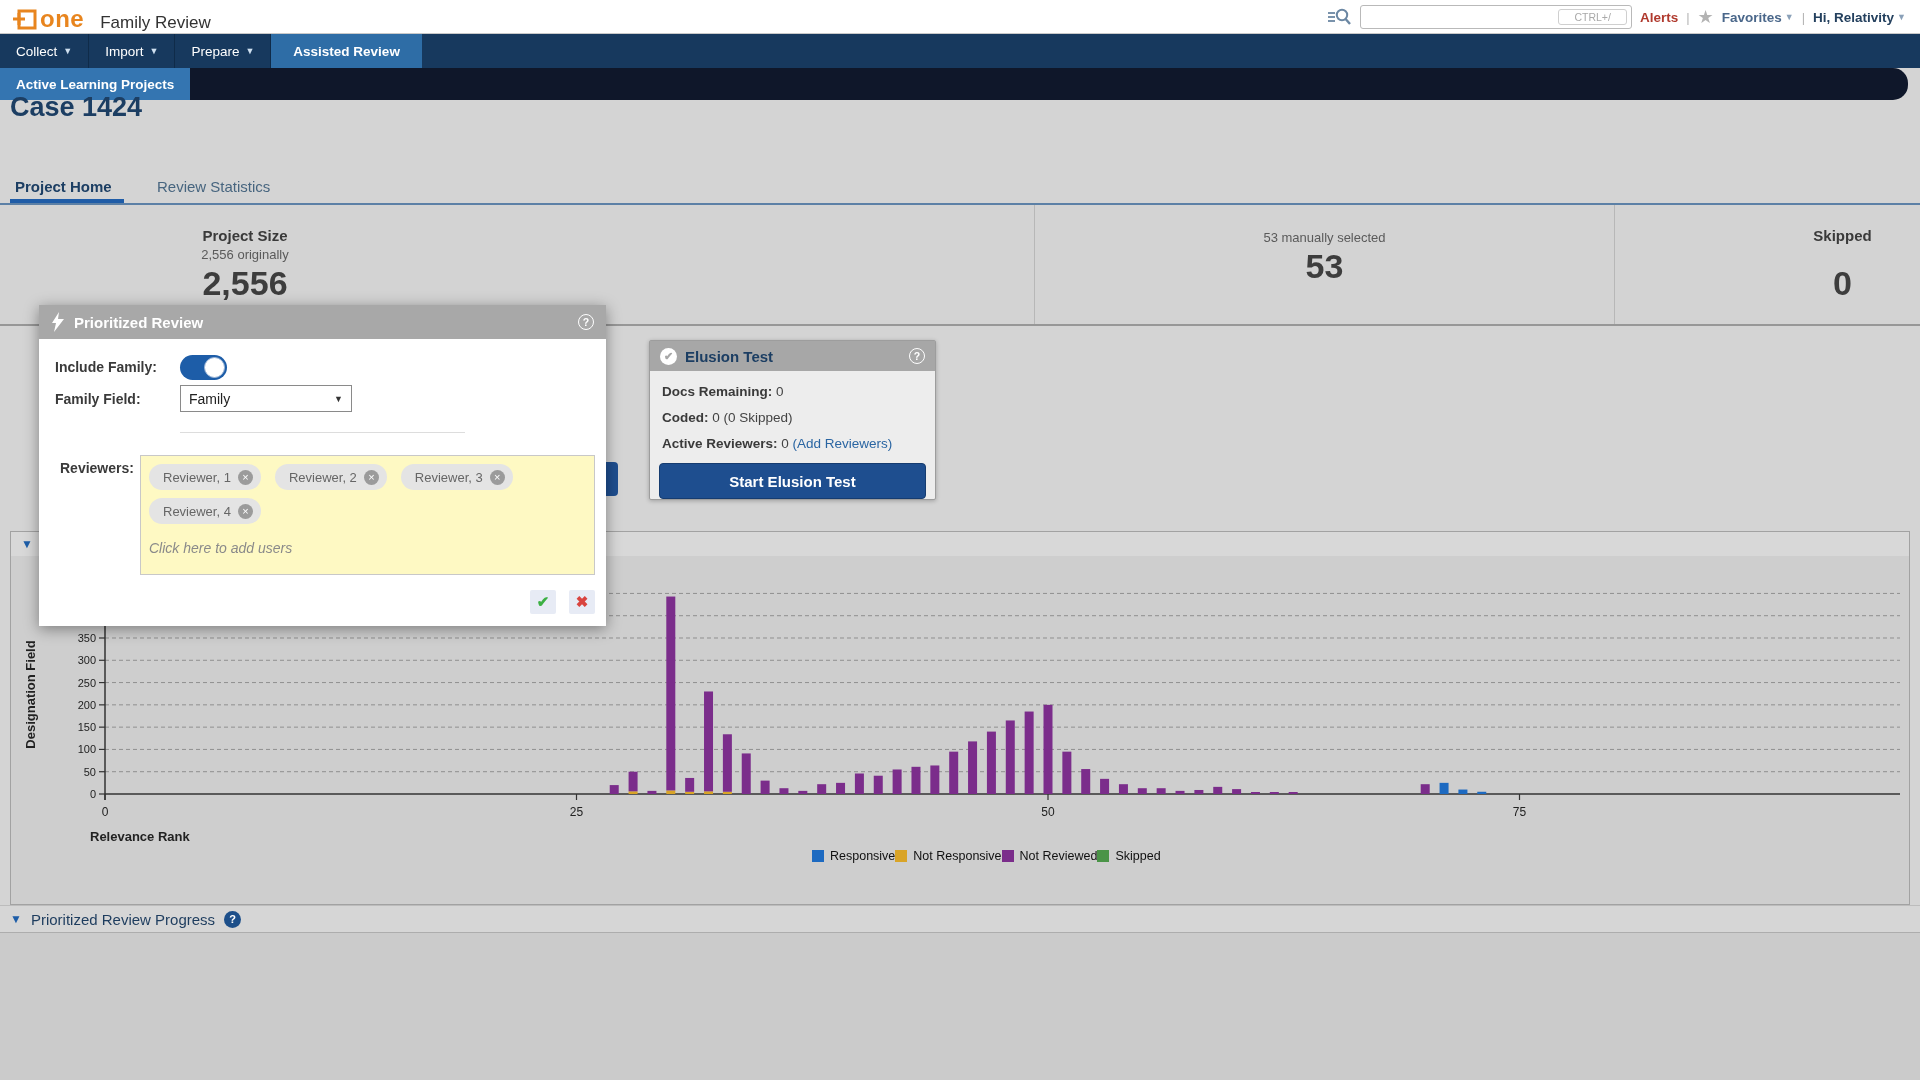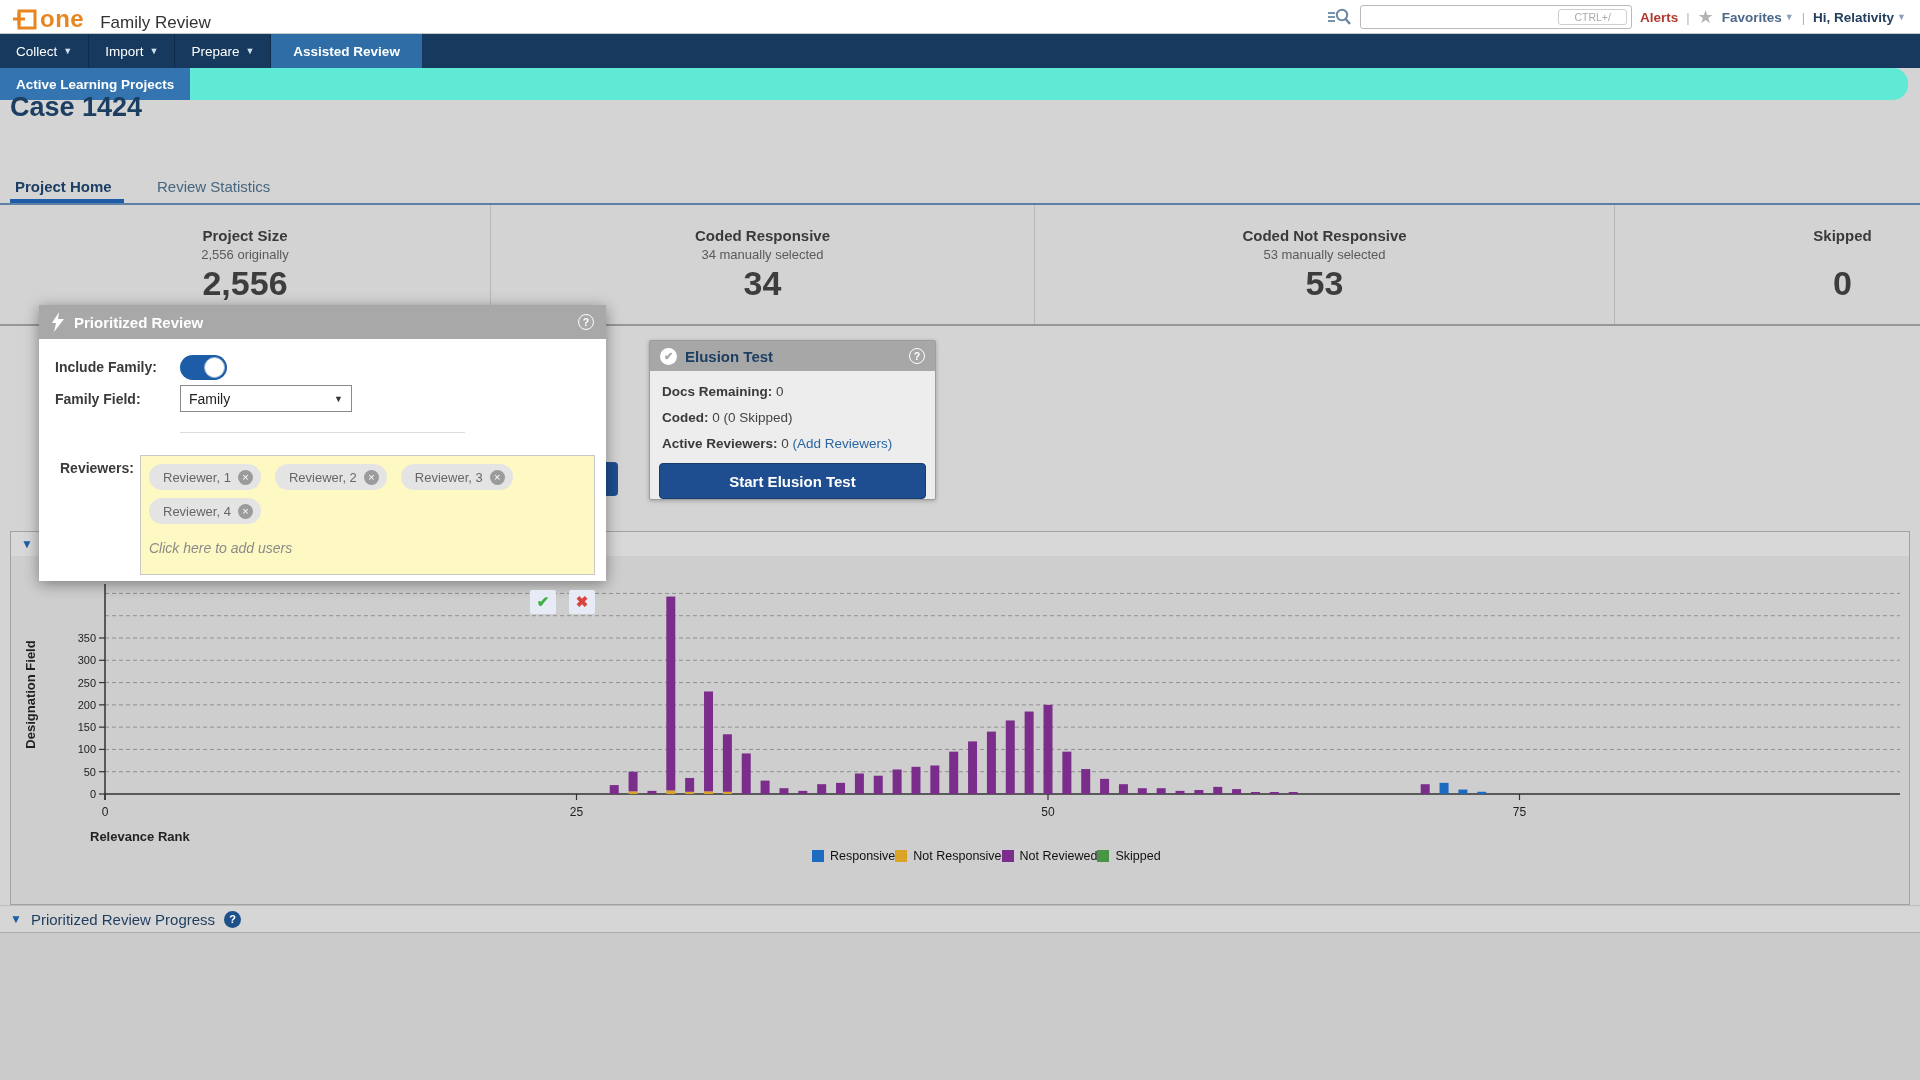--- a/index.html
+++ b/index.html
@@ -26,21 +26,21 @@
   .fav, .user { color:#4a678a; font-size:13.5px; font-weight:600; display:flex; align-items:center; gap:3px; cursor:pointer; }
   .user { color:#24405e; }
   .chev { font-size:9px; color:#8aa0b8; }
 
   
   .nav { position:absolute; left:0; top:34px; width:1920px; height:34px; background:#17395e; display:flex; }
   .nav-item { color:#fff; font-size:13.5px; padding:15px 16px; display:flex; align-items:center; gap:6px;
     border-right:1px solid #0f2b49; cursor:pointer; }
   .nav-item .chev { color:#cfe0f0; }
   .nav-item.active { background:#2e6da6; font-weight:700; border-right:none; padding:0 22px; }
-  .subnav { position:absolute; left:0; top:68px; width:1908px; height:32px; background:#5eead4; display:flex;border-radius:15px; }
+  .subnav { position:absolute; left:0; top:68px; width:1908px; height:32px; background:#0f172a; display:flex;border-radius:15px; }
   .subnav-item { color:#fff; font-size:13.5px; font-weight:700; padding:0 16px; display:flex; align-items:center;
     background:#3475b1; cursor:pointer; min-width:190px; }
 
   
   .page-title { position:absolute; left:10px; top:92px; font-size:27px; font-weight:700; color:#1c3e63; }
   .tab { position:absolute; top:178px; font-size:15px; cursor:pointer; }
   .tab-home { left:15px; font-weight:700; color:#1c3e63; }
   .tab-underline { position:absolute; left:10px; top:199px; width:114px; height:4px; background:#1f5ca7; }
   .tab-stats { left:157px; color:#47657f; }
   .tab-rule { position:absolute; left:0; top:203px; width:1920px; height:2px; background:#5c80a6; }
@@ -67,21 +67,21 @@
   .elusion-row { line-height:26px; }
   .elusion-row b { color:#3a3a3a; }
   .link { color:#2a65a2; cursor:pointer; }
   .btn-primary { display:block; width:267px; height:36px; margin:6px auto 0 auto; background:#1e4e8f; color:#fff;
     font-size:15px; font-weight:700; border:1px solid #163c70; border-radius:4px; cursor:pointer;
     font-family:"Liberation Sans", sans-serif; }
   .hidden-btn-frag { position:absolute; left:598px; top:462px; width:20px; height:34px; background:#1e4e8f;
     border-radius:0 4px 4px 0; z-index:2; cursor:pointer; }
 
   
-  .dialog { position:absolute; left:39px; top:305px; width:567px; height:276px; background:#fff; z-index:20;
+  .dialog { position:absolute; left:39px; top:305px; width:567px; height:321px; background:#fff; z-index:20;
     box-shadow:0 3px 14px rgba(0,0,0,.4); }
   .dialog-hdr { height:34px; background:#a8a8a8; display:flex; align-items:center; padding:0 12px; gap:9px; }
   .dialog-title { color:#fff; font-size:15px; font-weight:700; }
   .fld-label { position:absolute; left:16px; font-size:14px; font-weight:600; color:#3a3a3a; }
   .toggle { position:absolute; left:141px; top:50px; width:47px; height:25px; border-radius:13px; background:#c4c4c4;
     cursor:pointer; }
   .toggle.on { background:#1d5da8; }
   .toggle .knob { position:absolute; top:2px; width:21px; height:21px; border-radius:50%; background:#fff;
     border:1px solid #9db6d6; left:2px; }
   .toggle.on .knob { left:auto; right:2px; }
@@ -191,27 +191,21 @@
   <div class="tab-underline"></div>
   <div class="tab tab-stats">Review Statistics</div>
   <div class="tab-rule"></div>
 
   <div class="stats" id="stats-band">
       <div class="stat-cell" style="left: 0px; width: 490px;">
         <div class="stat-title">Project Size</div>
         <div class="stat-sub">2,556 originally</div>
         <div class="stat-value">2,556</div>
       </div>
-      <div class="stat-cell" style="left: 490px; width: 544px;">
-        <div class="stat-title">Coded Responsive</div>
-        <div class="stat-sub">34 manually selected</div>
-        <div class="stat-value">34</div>
-      </div>
       <div class="stat-cell" style="left: 1034px; width: 580px;">
-        <div class="stat-title">Coded Not Responsive</div>
         <div class="stat-sub">53 manually selected</div>
         <div class="stat-value">53</div>
       </div>
       <div class="stat-cell" style="left: 1614px; width: 456px;">
         <div class="stat-title">Skipped</div>
         <div class="stat-sub"></div>
         <div class="stat-value">0</div>
       </div>
     </div>
 

